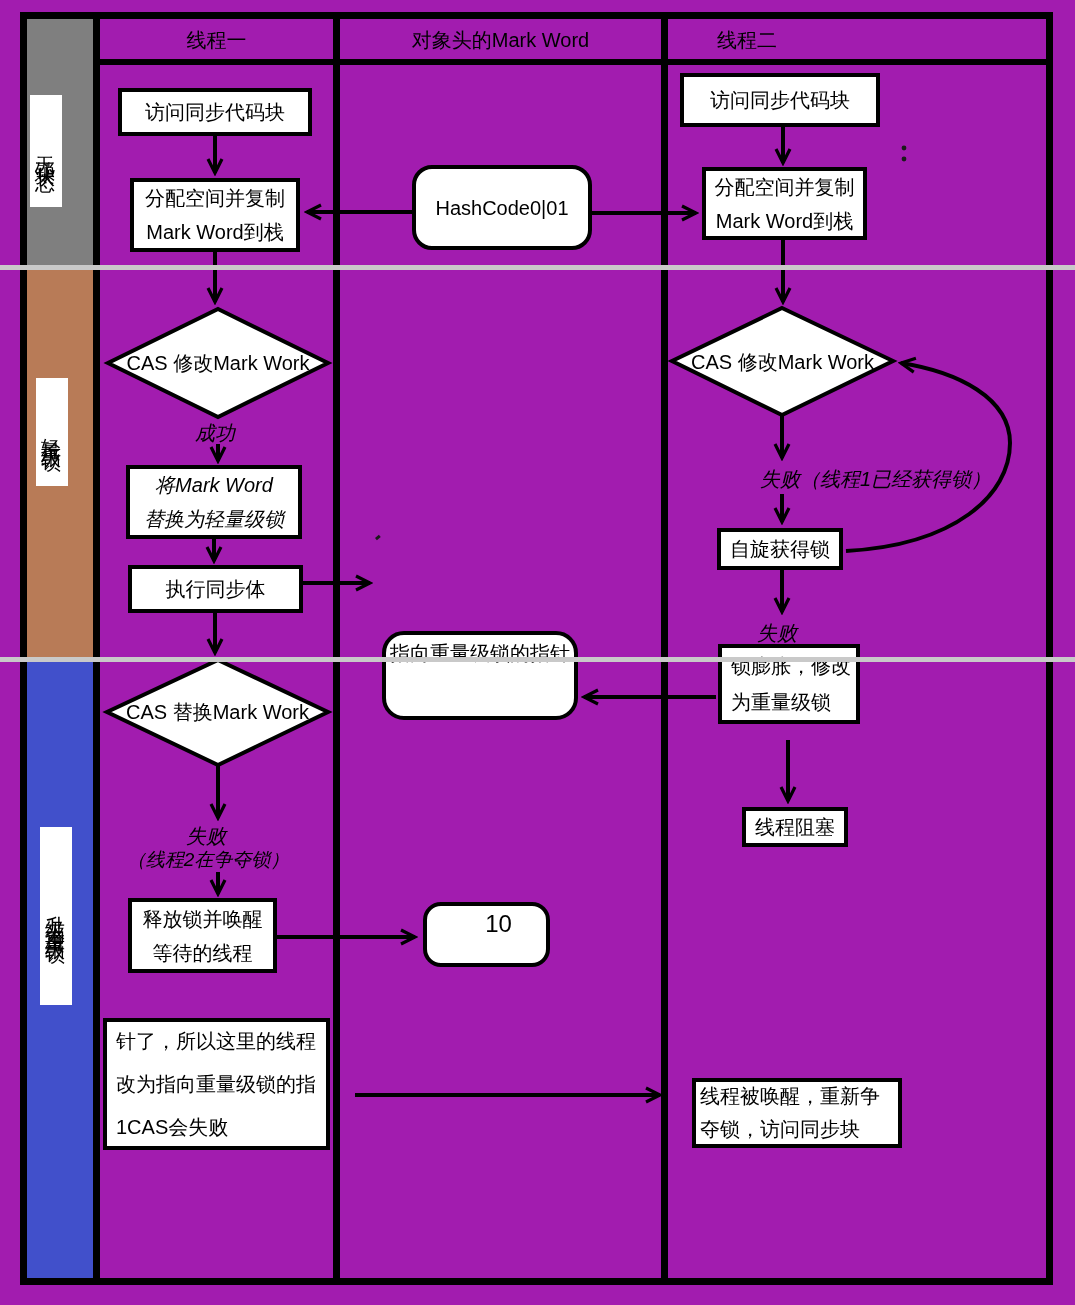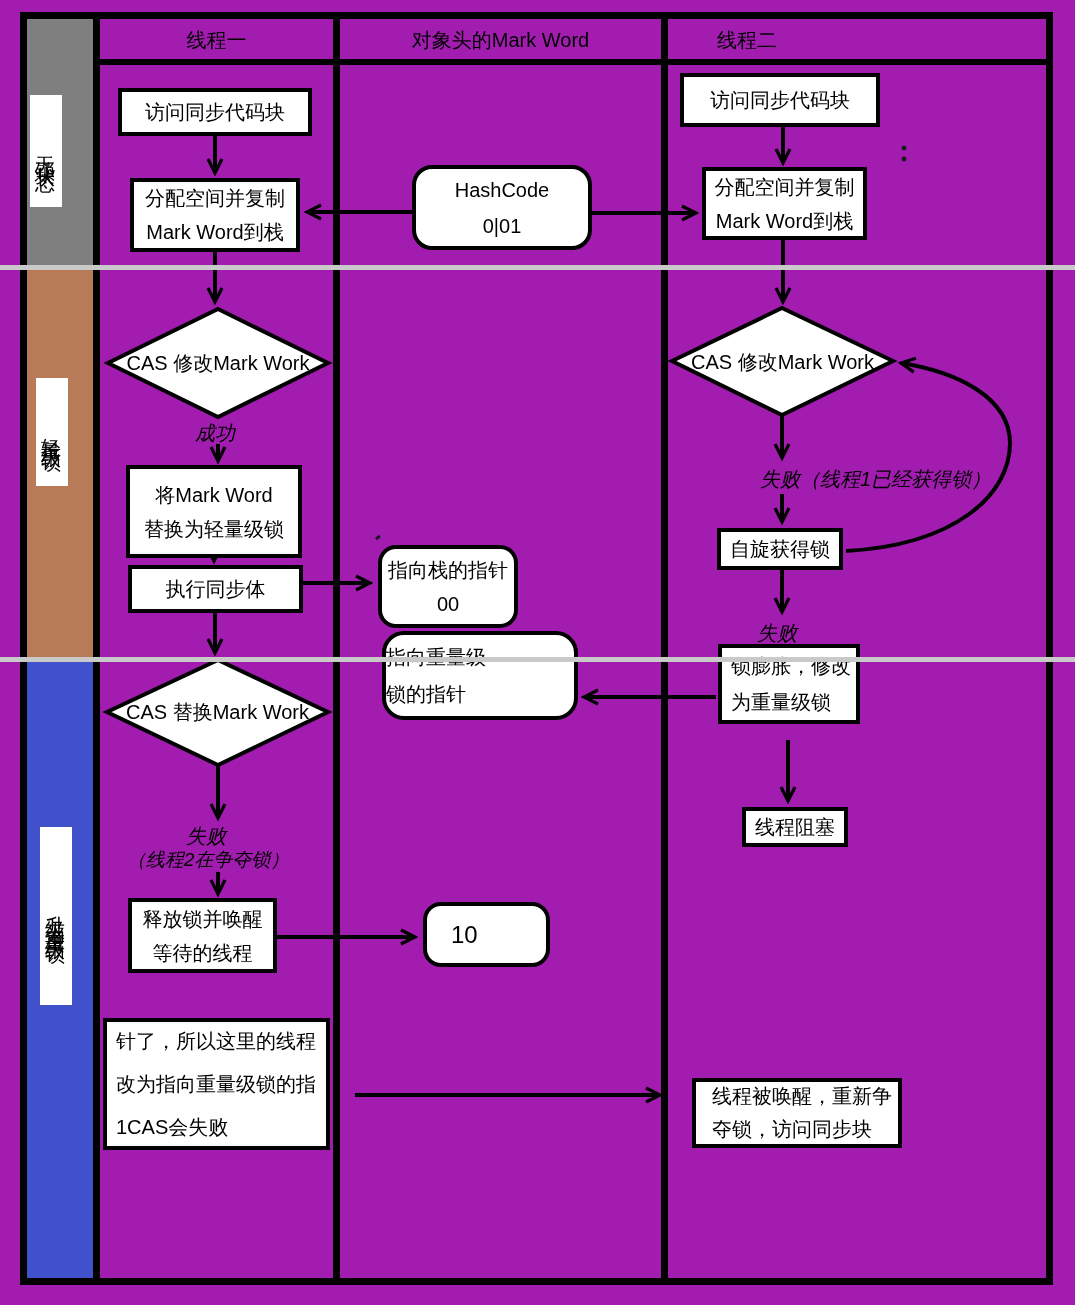--- a/index.html
+++ b/index.html
@@ -23,21 +23,21 @@
   .hdr{top:27px;font-size:20px;z-index:5;}
   
   .pbox{
     border:4px solid #000;background:#fff;box-sizing:border-box;z-index:20;
     display:flex;flex-direction:column;align-items:center;justify-content:center;
     font-size:20px;text-align:center;line-height:34px;
   }
   .pbox.left{align-items:flex-start;text-align:left;}
   .rbox{
     border:4px solid #000;border-radius:20px;background:#fff;box-sizing:border-box;z-index:20;
-    display:flex;flex-direction:column;align-items:center;justify-content:center;
+    display:flex;flex-direction:row;align-items:center;justify-content:center;
     font-size:20px;text-align:center;line-height:36px;
   }
   .rbox.left{align-items:flex-start;text-align:left;}
   .freetext{font-size:20px;z-index:15;white-space:nowrap;font-style:italic;}
   .center{text-align:center;}
   svg.layer{position:absolute;left:0;top:0;width:1075px;height:1305px;z-index:10;}
   .dtext{
     z-index:15;display:flex;flex-direction:row;align-items:center;justify-content:center;
     font-size:20px;line-height:42px;text-align:center;
   }
@@ -126,21 +126,21 @@
   </div>
 
   <div class="abs pbox" style="left:118px;top:88px;width:194px;height:48px;">
     <span>访问同步代码块</span>
   </div>
   <div class="abs pbox" style="left:130px;top:178px;width:170px;height:74px;">
     <span>分配空间并复制</span>
     <span>Mark Word到栈</span>
   </div>
   <div class="abs freetext center" style="left:160px;top:420px;width:110px;">成功</div>
-  <div class="abs pbox" style="left:126px;top:465px;width:176px;height:93px;">
+  <div class="abs pbox" style="left:126px;top:465px;width:176px;height:74px;font-style:italic;">
     <span>将Mark Word</span>
     <span>替换为轻量级锁</span>
   </div>
   <div class="abs pbox" style="left:128px;top:565px;width:175px;height:48px;">
     <span>执行同步体</span>
   </div>
   <div class="abs freetext center" style="left:151px;top:823px;width:110px;">失败</div>
   <div class="abs freetext center" style="left:118px;top:847px;width:180px;font-size:19px;">（线程2在争夺锁）</div>
   <div class="abs pbox" style="left:128px;top:898px;width:149px;height:75px;">
     <span>释放锁并唤醒</span>
@@ -148,24 +148,20 @@
   </div>
   <div class="abs pbox left" style="left:103px;top:1018px;width:227px;height:132px;line-height:43px;padding-left:9px;">
     <span>针了，所以这里的线程</span>
     <span>改为指向重量级锁的指</span>
     <span>1CAS会失败</span>
   </div>
 
   <div class="abs rbox" style="left:412px;top:165px;width:180px;height:85px;">
     <span>HashCode</span>
     <span>0|01</span>
-  </div>
-  <div class="abs rbox" style="left:378px;top:545px;width:140px;height:83px;border-radius:18px;line-height:34px;">
-    <span>指向栈的指针</span>
-    <span>00</span>
   </div>
   <div class="abs rbox left" style="left:382px;top:631px;width:196px;height:89px;border-radius:22px;line-height:37px;">
     <span>指向重量级</span>
     <span>锁的指针</span>
   </div>
   <div class="abs rbox left" style="left:423px;top:902px;width:127px;height:65px;border-radius:18px;padding-left:24px;font-size:24px;">
     <span>10</span>
   </div>
 
   <div class="abs pbox" style="left:680px;top:73px;width:200px;height:54px;">
@@ -180,18 +176,18 @@
     <span>自旋获得锁</span>
   </div>
   <div class="abs freetext" style="left:757px;top:620px;">失败</div>
   <div class="abs pbox left" style="left:718px;top:644px;width:142px;height:80px;line-height:36px;padding-left:9px;">
     <span>锁膨胀，修改</span>
     <span>为重量级锁</span>
   </div>
   <div class="abs pbox" style="left:742px;top:807px;width:106px;height:40px;">
     <span>线程阻塞</span>
   </div>
-  <div class="abs pbox left" style="left:692px;top:1078px;width:210px;height:70px;line-height:33px;padding-left:16px;">
+  <div class="abs pbox left" style="left:692px;top:1078px;width:210px;height:70px;line-height:33px;padding-left:4px;">
     <span>线程被唤醒，重新争</span>
     <span>夺锁，访问同步块</span>
   </div>
 
 </div>
 
 </body></html>

